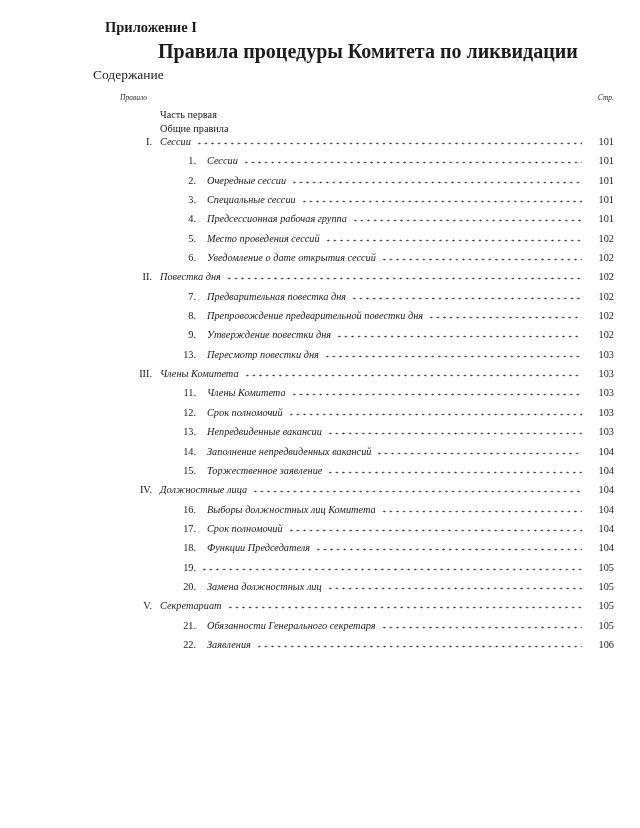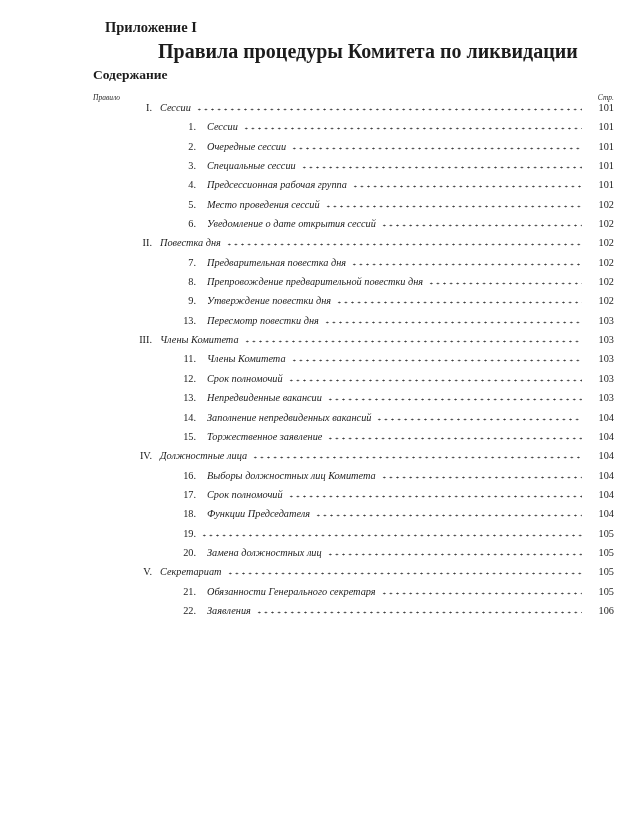--- a/index.html
+++ b/index.html
@@ -26,30 +26,30 @@
     font-weight: bold;
   }
   .doc-title {
     margin: 6px 0 0 65px;
     font-size: 20px; line-height: 18px;
     font-weight: bold;
   }
   .contents-heading {
     margin-top: 7px;
     font-size: 13.5px; line-height: 16px;
-    font-weight: bold;
+    font-weight: normal;
   }
   .cols-header {
     margin-top: 11px;
     display: flex; justify-content: space-between; align-items: baseline;
     font-style: italic;
     font-size: 7.5px; line-height: 8px;
     color: #2a2a2a;
   }
-  .cols-header .rule-label { }
+  .cols-header .rule-label { margin-left: 27px; }
   .part-heading {
     margin: 6px 0 0 67px;
     font-size: 10.3px; line-height: 14px;
   }
   .toc { margin-top: 0; }
   .toc-row {
     display: flex; align-items: baseline;
     height: 19.35px;
     font-size: 10.3px;
   }
@@ -82,20 +82,24 @@
     <div>Правила процедуры Комитета по ликвидации</div>
   </div>
 
   <div class="contents-heading">Содержание</div>
 
   <div class="cols-header">
     <span class="rule-label">Правило</span>
     <span class="page-label">Стр.</span>
   </div>
 
+  <div class="part-heading">
+    <div>Часть первая</div>
+    <div>Общие правила</div>
+  </div>
 
   <div class="toc">
       <div class="toc-row main">
         <span class="toc-num">I.</span>
         <span class="toc-title">Сессии</span>
         <span class="leader"></span>
         <span class="toc-page">101</span>
       </div>
       <div class="toc-row sub">
         <span class="toc-num">1.</span>

